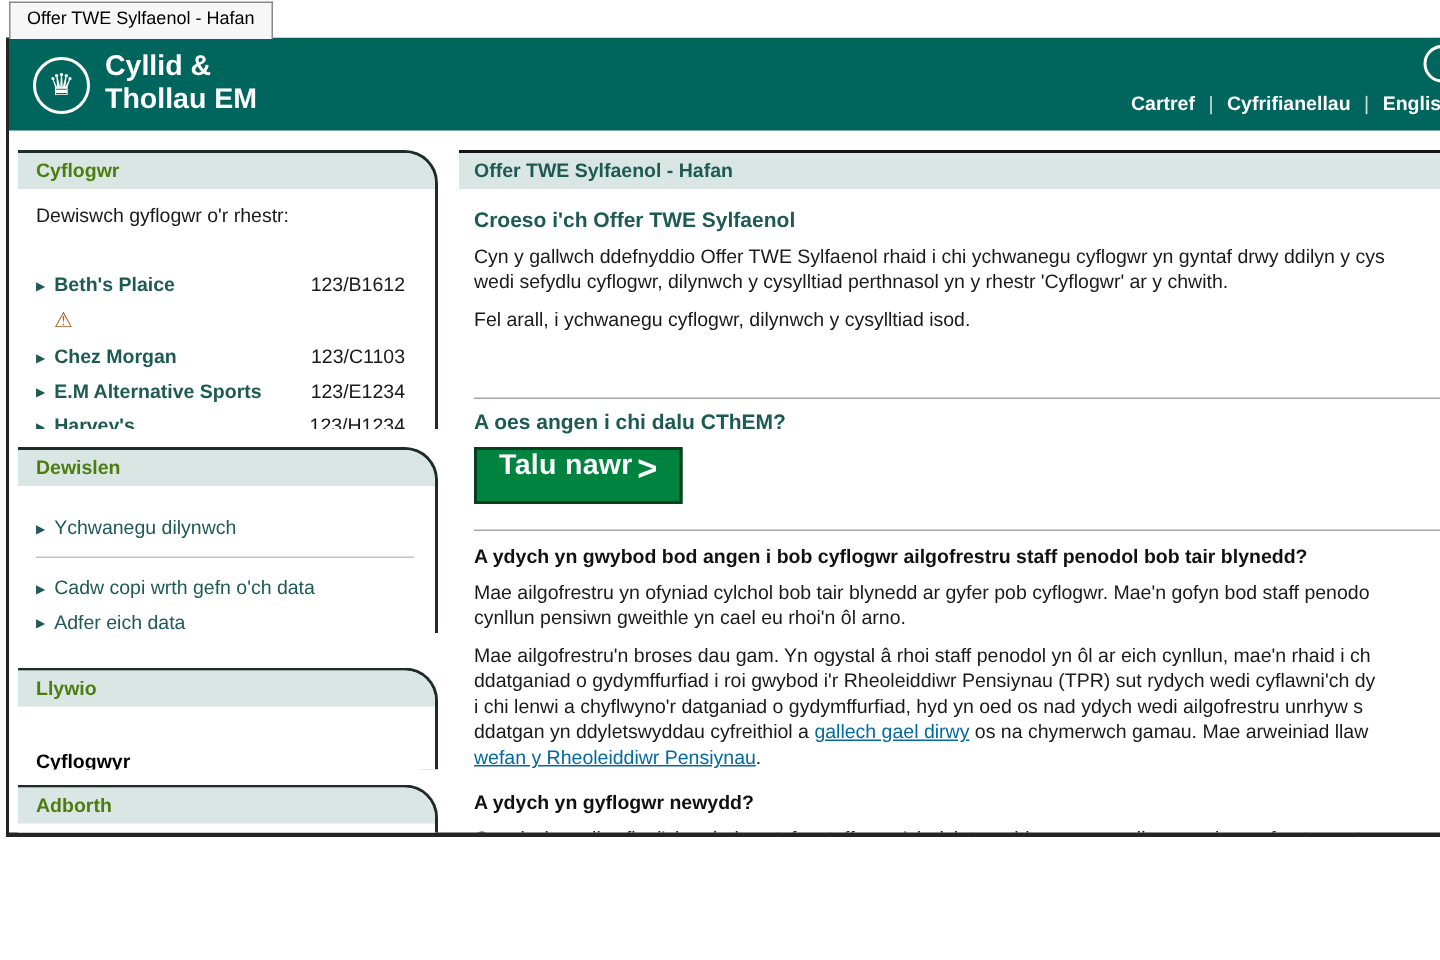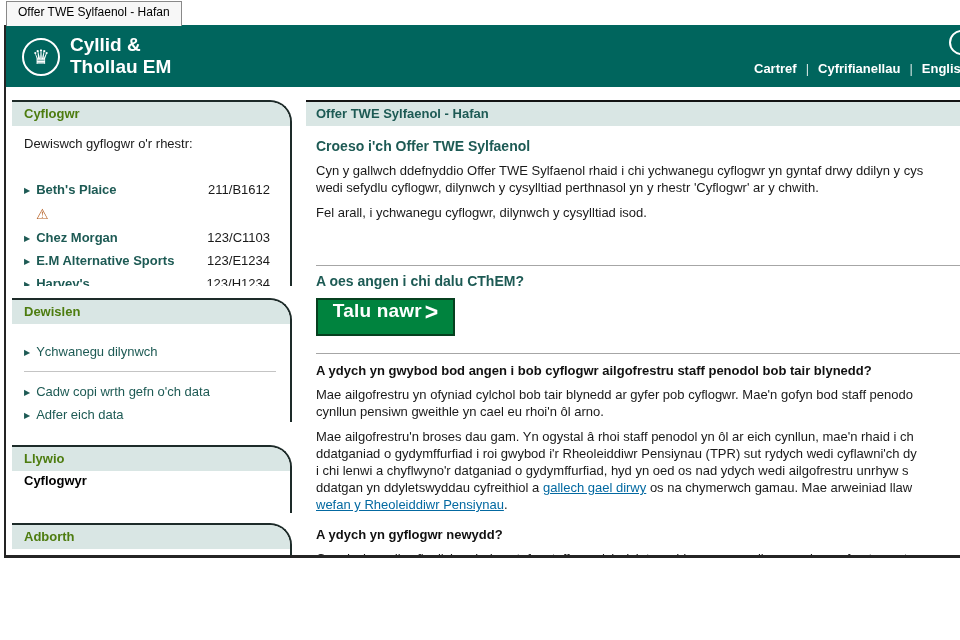--- a/index.html
+++ b/index.html
@@ -105,21 +105,21 @@
   </div>
 
   <div class="panel" style="top:75px;height:184px;">
     <div class="panel-hdr">Cyflogwr</div>
     <div class="panel-body">
       <div class="instruction">Dewiswch gyflogwr o'r rhestr:</div>
 
       <div class="emp-row">
         <span class="bullet">▶</span>
         <a class="emp-name">Beth's Plaice</a>
-        <span class="emp-ref">211/B1612</span>
+        <span class="emp-ref">123/B1612</span>
       </div>
       <div class="warn-row">
         <span class="warn">⚠</span>
       </div>
       <div class="emp-row">
         <span class="bullet">▶</span>
         <a class="emp-name">Chez Morgan</a>
         <span class="emp-ref">123/C1103</span>
       </div>
       <div class="emp-row">
@@ -149,21 +149,21 @@
       </div>
       <div class="menu-item">
         <span class="bullet">▶</span>
         <a class="menu-link">Adfer eich data</a>
       </div>
     </div>
   </div>
 
   <div class="panel" style="top:420px;height:66px;">
     <div class="panel-hdr">Llywio</div>
-    <div class="panel-body" style="padding-top:0;">
+    <div class="panel-body" style="padding-top:28px;">
       <span class="current-page">Cyflogwyr</span>
     </div>
   </div>
 
   <div class="panel" style="top:498px;height:31px;">
     <div class="panel-hdr">Adborth</div>
   </div>
 
   <div class="main">
     <div class="titlebar">Offer TWE Sylfaenol - Hafan</div>

